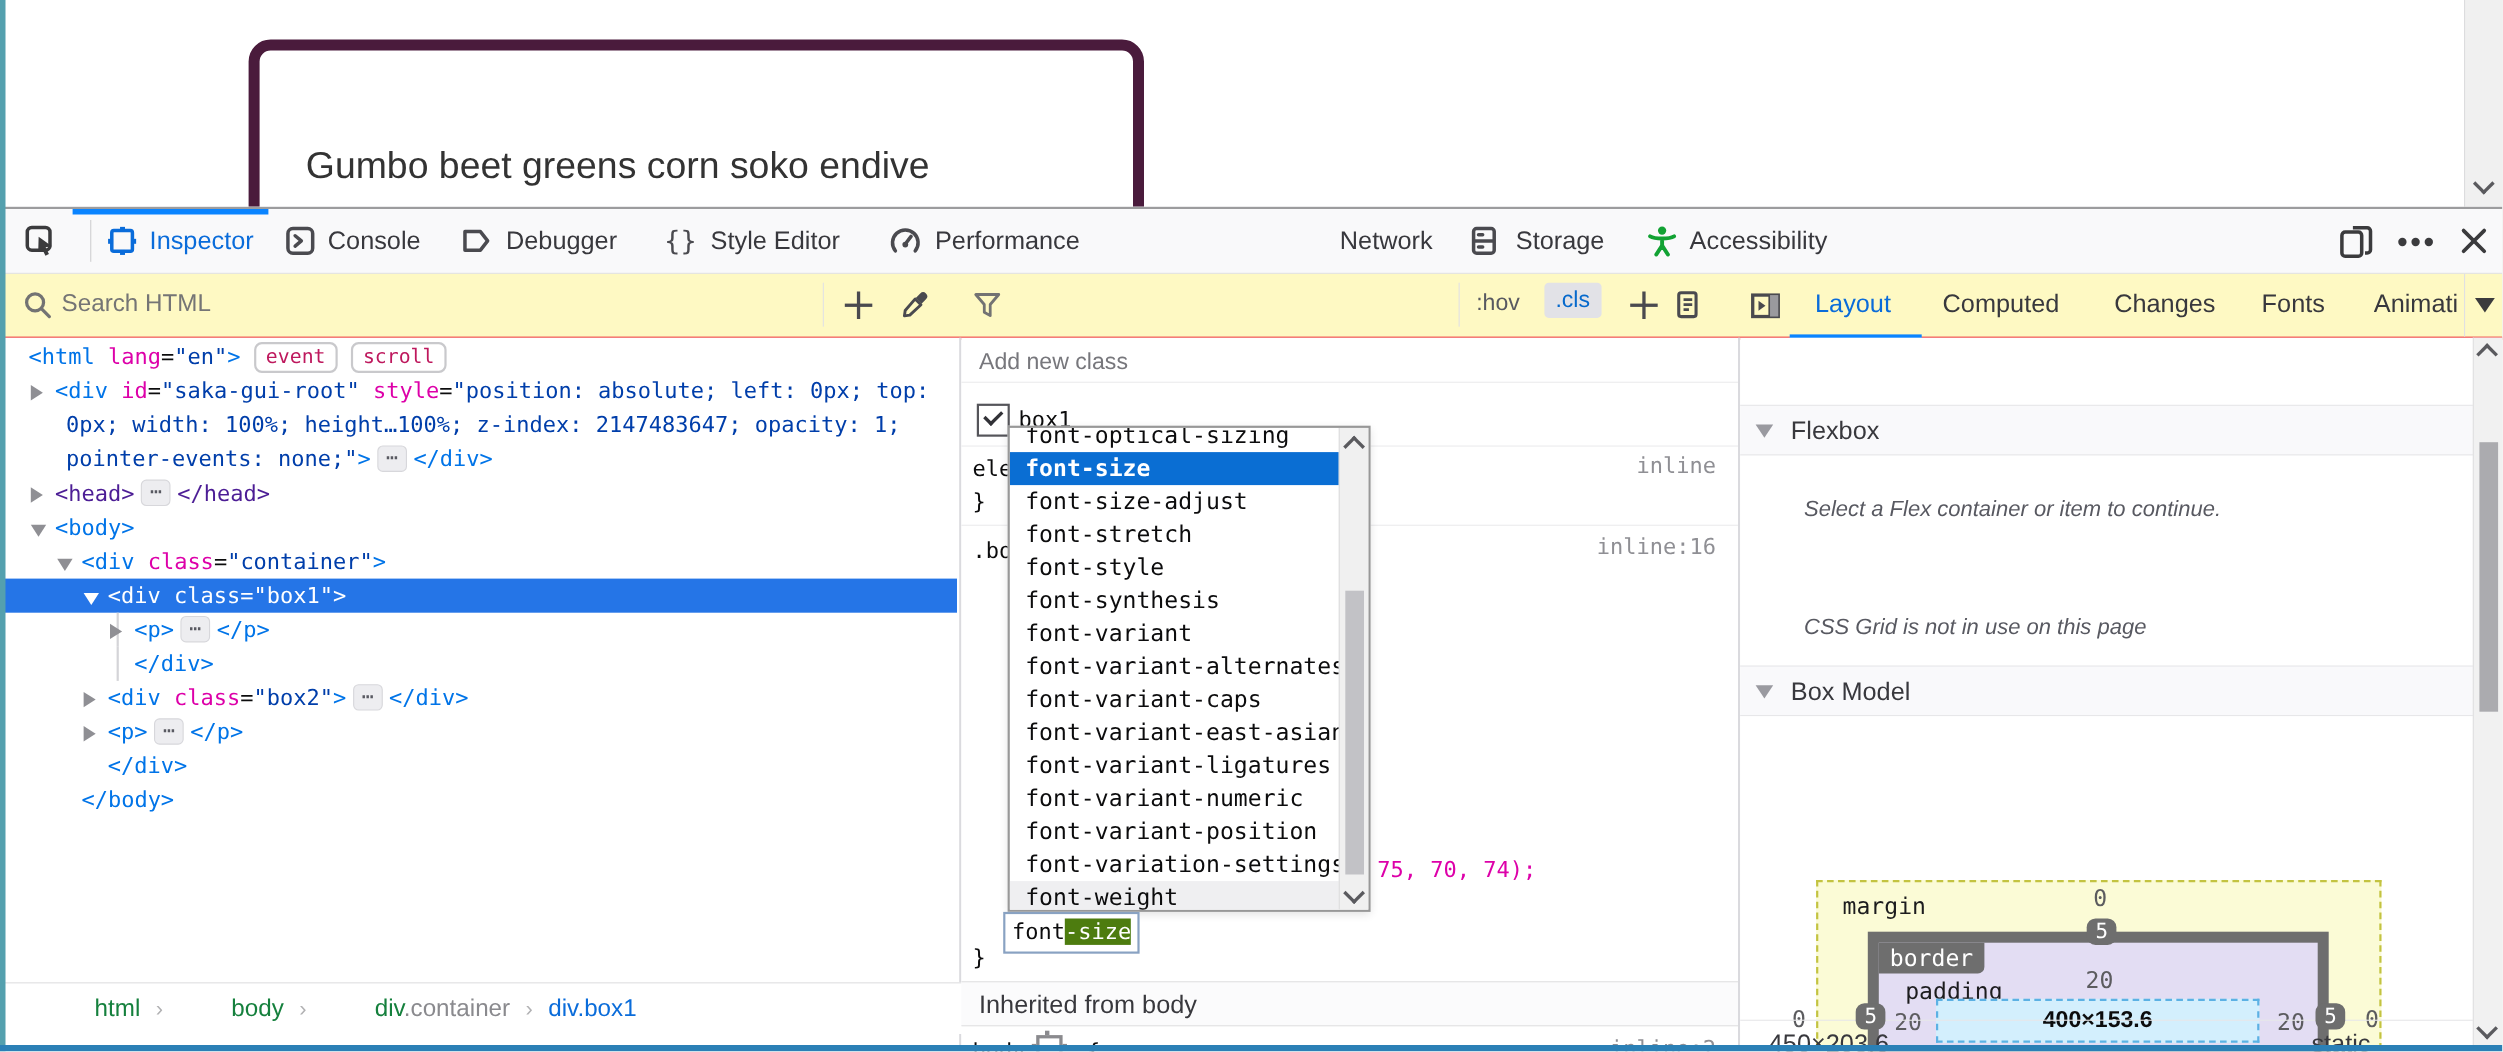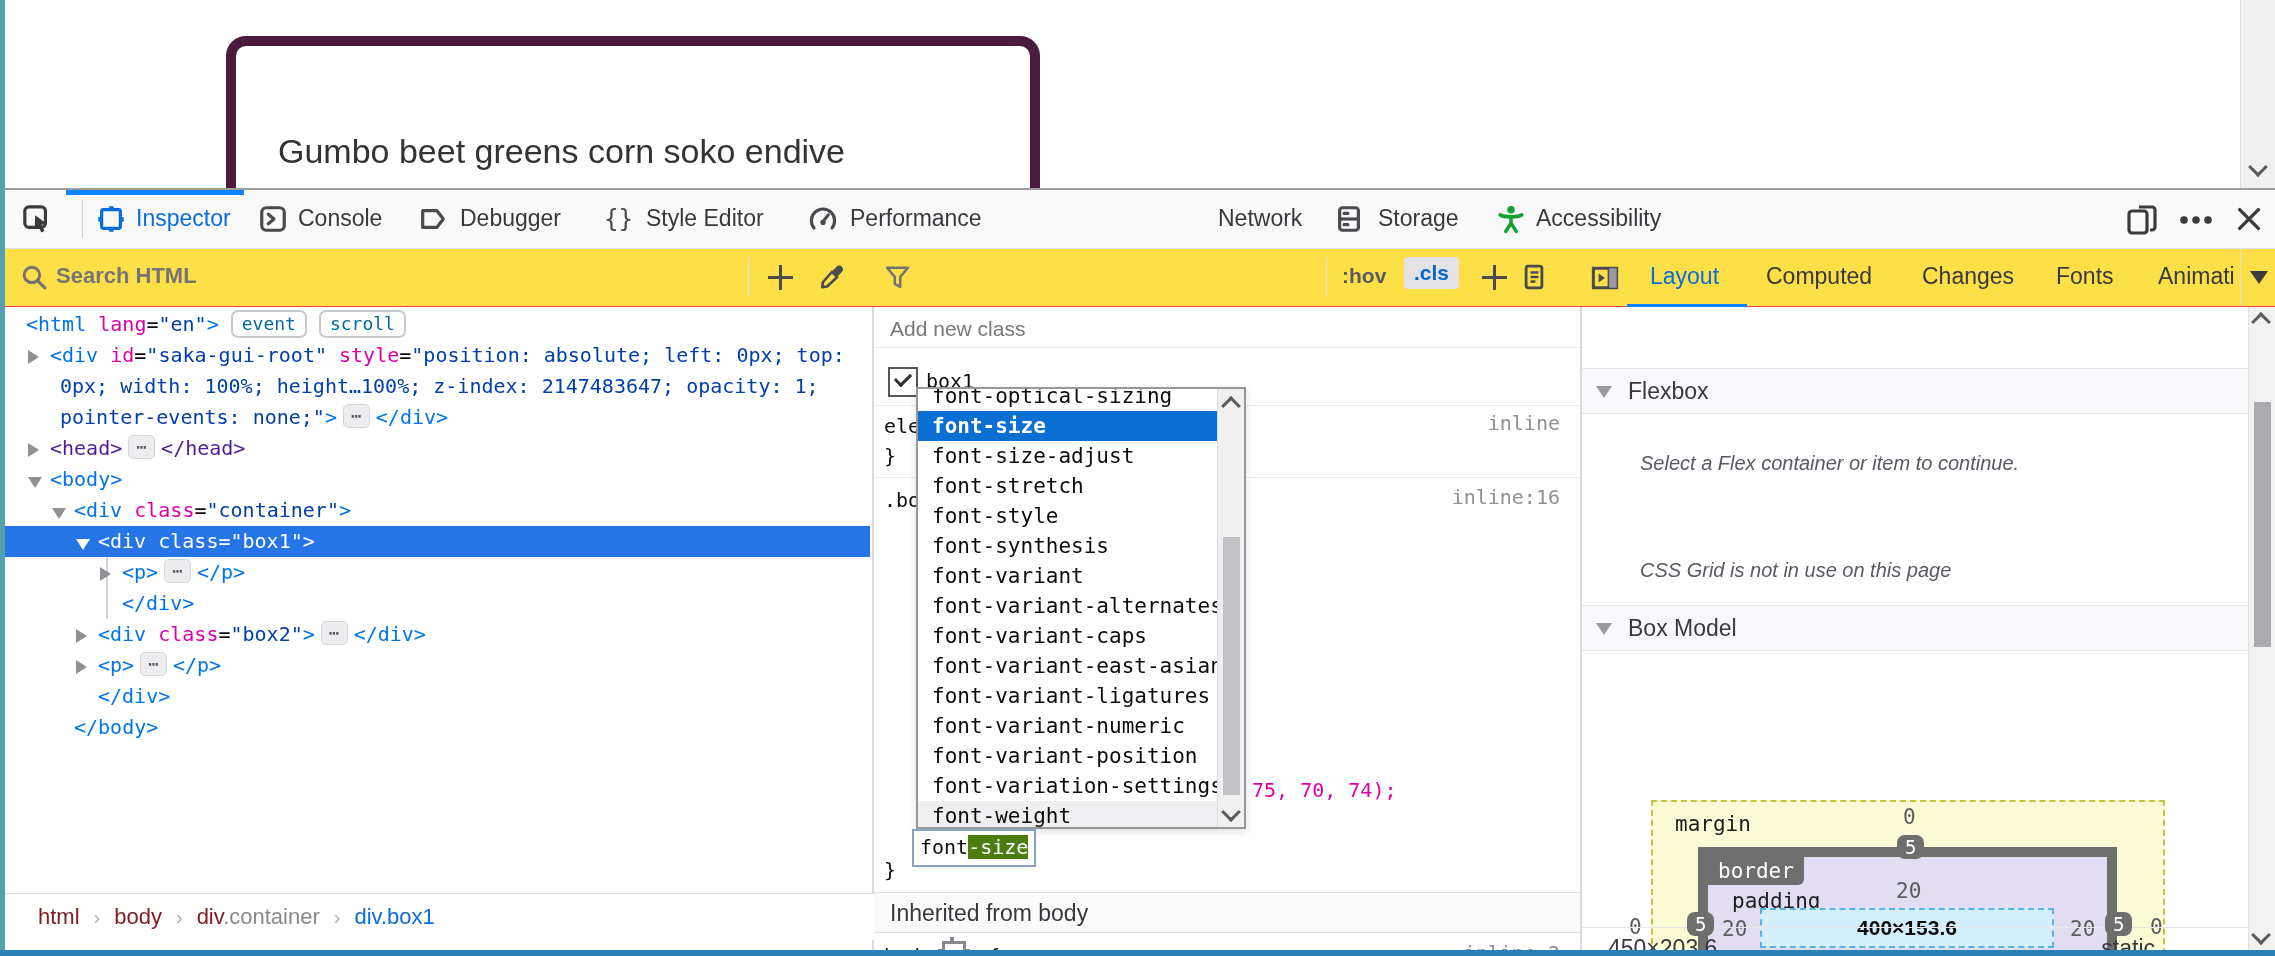--- a/index.html
+++ b/index.html
@@ -22,21 +22,21 @@
   #devtools{position:absolute;left:0;top:188px;width:2275px;height:762px;background:#fff;border-top:2px solid #9c9c9e;}
   
   #tabbar{position:absolute;left:0;top:0;width:2275px;height:58px;background:#f9f9fa;border-bottom:1px solid #e0e0e2;}
   .tb-icon{position:absolute;top:14px;width:30px;height:30px;}
   .tb-label{position:absolute;top:15px;font-size:23px;color:#38383d;white-space:nowrap;}
   .tb-label.active{color:#0a6cda;}
   #inspector-topline{position:absolute;left:66px;top:0px;width:178px;height:5px;background:#0a84ff;}
   #tab-divider1{position:absolute;left:82px;top:10px;width:1px;height:38px;background:#cfcfd1;}
   #tabbar-right .tb-icon{top:14px;}
   
-  #toolbar{position:absolute;left:0;top:59px;width:2275px;height:57px;background:#fde047;border-bottom:3px solid #ef4444;font-weight:bold;}
+  #toolbar{position:absolute;left:0;top:59px;width:2275px;height:57px;background:#fef9c3;border-bottom:3px solid #ef4444;}
   #search-placeholder{position:absolute;left:56px;top:14px;font-size:22px;color:#757575;}
   .v-div{position:absolute;top:8px;width:1px;height:40px;background:#e2e2e4;}
   .plus-icon{position:absolute;width:26px;height:26px;top:16px;}
   .plus-icon:before,.plus-icon:after{content:"";position:absolute;background:#4a4a4f;}
   .plus-icon:before{left:11px;top:0;width:3px;height:25px;}
   .plus-icon:after{left:0;top:11px;width:25px;height:3px;}
   #hov-label{position:absolute;left:1342px;top:15px;font-size:21px;color:#585961;}
   #cls-button{position:absolute;left:1404px;top:8px;padding:4px 10px;border-radius:4px;background:#e2e2e7;color:#0669cc;font-size:21px;}
   
   #markup-panel{position:absolute;left:0;top:117px;width:872px;height:645px;background:#fff;border-right:2px solid #dadade;}
@@ -51,29 +51,29 @@
   .mrow.sel{background:#2575e7;}
   .mrow.sel span{color:#fff !important;}
   .mrow.sel .arr.d{border-top-color:#fff;}
   .s-tag{color:#0074e8;}
   .s-attr{color:#dd00a9;}
   .s-val{color:#003eaa;}
   .s-doc{color:#2a2a2e;font-style:italic;}
   .s-dim{color:#4c1d95;}
   .s-pl{color:#0c0c0d;}
   .s-badge{display:inline-block;margin-left:12px;padding:0 9px;border:2px solid #c9c9cc;border-radius:7px;
-           color:#0369a1;font-size:18px;line-height:24px;background:#fff;vertical-align:1px;}
+           color:#be185d;font-size:18px;line-height:24px;background:#fff;vertical-align:1px;}
   .s-dots{display:inline-block;margin:0 6px;padding:0 7px;border-radius:5px;background:#ededf0;border:1px solid #d7d7db;
           color:#585961;font-size:18px;line-height:22px;vertical-align:2px;}
   .guide{position:absolute;left:106px;top:0;bottom:0;border-left:2px solid #d4d4d8;}
   
   #breadcrumb{position:absolute;left:0;top:586px;width:870px;height:46px;background:#fff;border-top:1px solid #dedee0;
               font-size:22px;line-height:46px;padding-left:38px;white-space:nowrap;}
   .bc-sep{color:#b1b1b3;margin:0 14px;font-size:20px;}
-  .bc-plain{color:#7f1d1d;}
+  .bc-plain{color:#15803d;margin-left:48px;}
   .bc-muted{color:#8a8a8e;}
   .bc-active{color:#0a6cda;}
   
   .rule-line{position:absolute;font-size:20px;line-height:30px;color:#0c0c0d;white-space:nowrap;}
   .loc{position:absolute;right:20px;font-size:20px;color:#8f8f94;}
   .rp-sep{position:absolute;left:0;width:706px;height:1px;background:#ebebed;}
   #class-add-placeholder{position:absolute;left:16px;top:192px;font-size:21px;color:#77777c;}
   #class-checkbox{position:absolute;left:14px;top:246px;width:26px;height:26px;border:2px solid #55555a;background:#fff;}
   #class-checkbox:after{content:"";position:absolute;left:5px;top:4px;width:13px;height:7px;
        border-left:3px solid #323237;border-bottom:3px solid #323237;transform:rotate(-45deg);}

